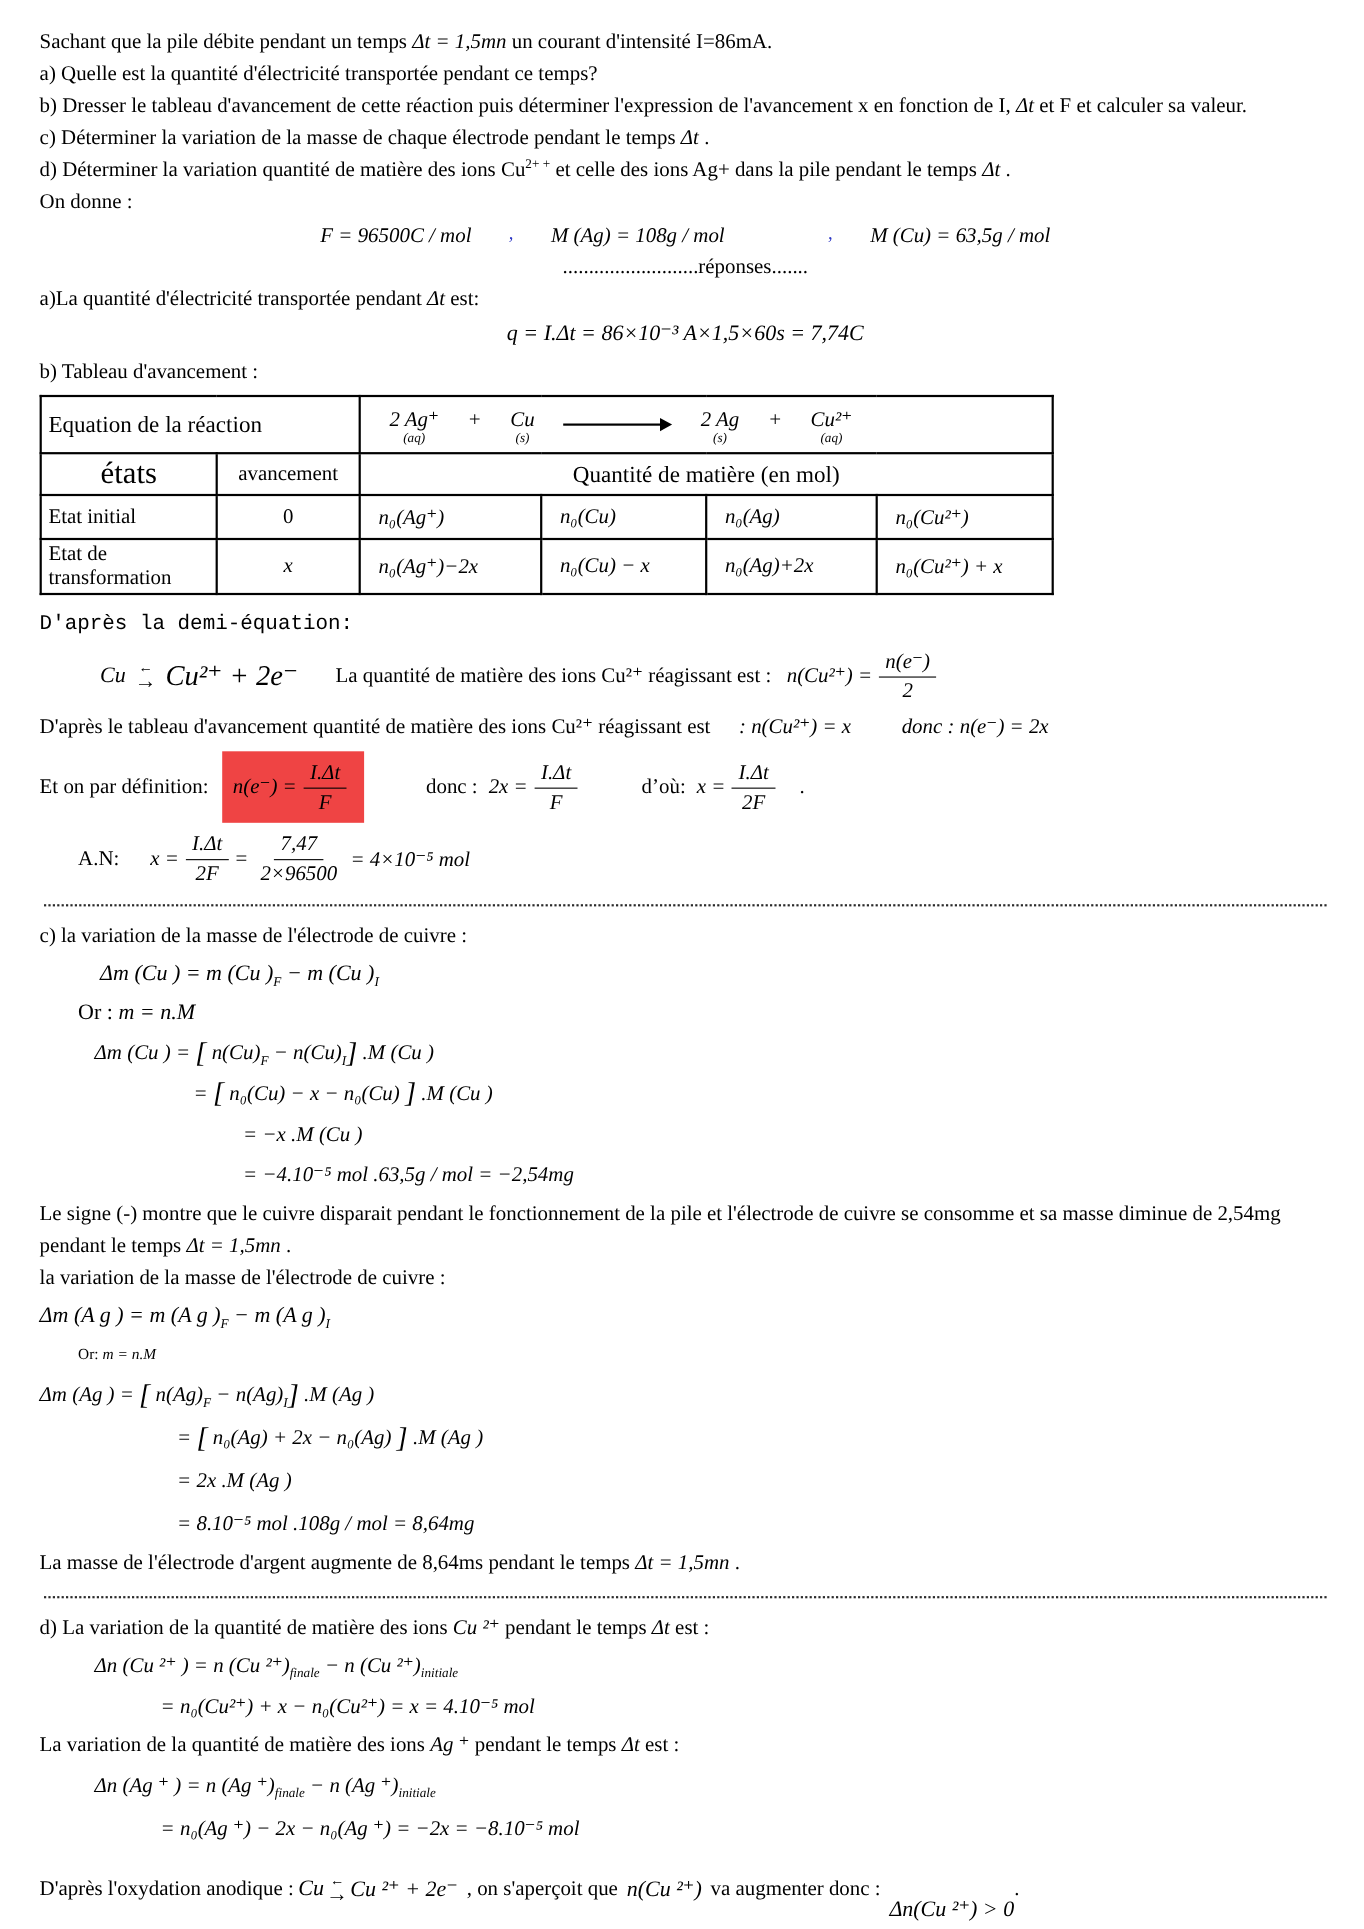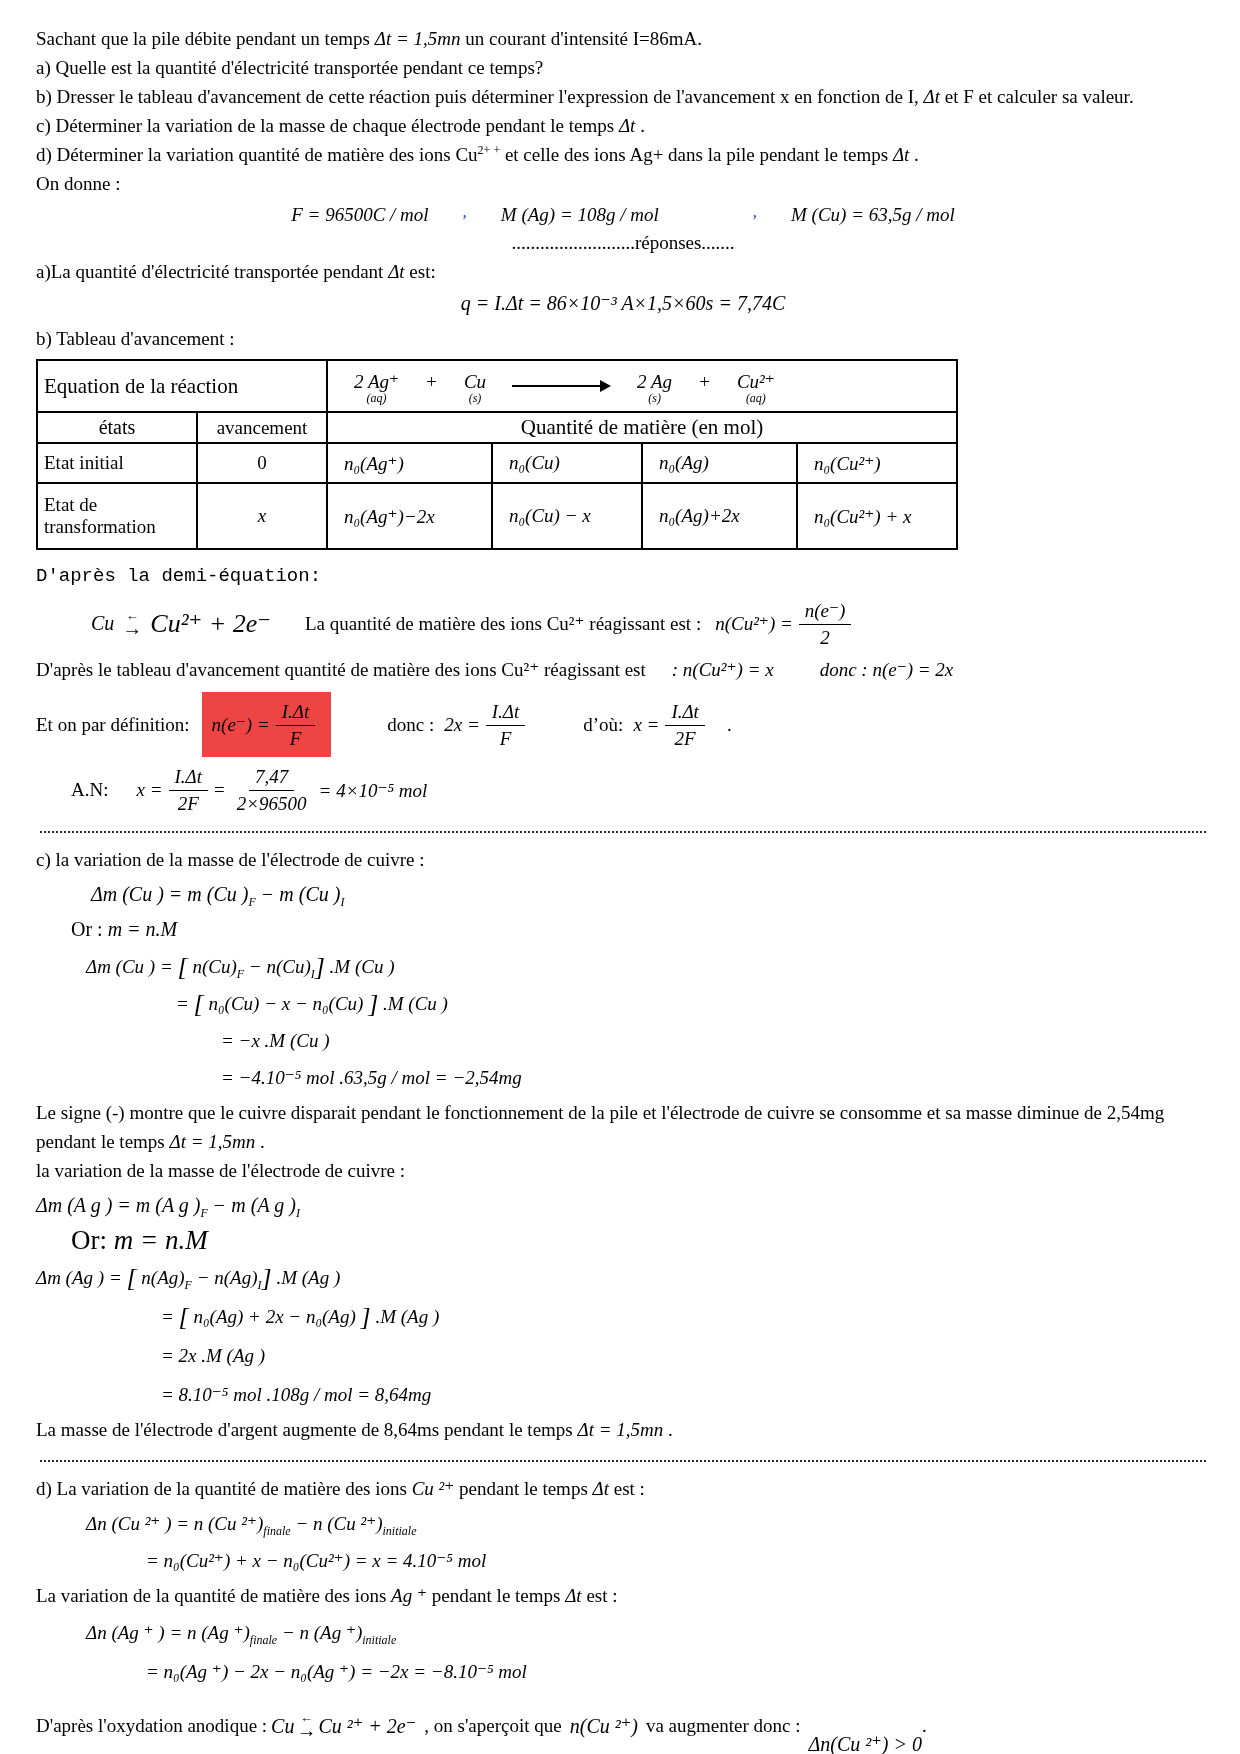--- a/index.html
+++ b/index.html
@@ -103,33 +103,33 @@
               </span>
           <span class="plus">+</span>
           <span class="species">
                 <span>Cu²⁺</span>
                 <span class="state">(aq)</span>
               </span>
         </div>
       </td>
     </tr>
     <tr style="height:27px;">
-      <td class="c" style="font-size:20px;">états</td>
+      <td class="c" style="font-size:28px;">états</td>
       <td class="c">avancement</td>
       <td class="c" colspan="4" style="font-size:21px;">Quantité de matière (en mol)</td>
     </tr>
     <tr style="height:40px;">
       <td>Etat initial</td>
       <td class="c">0</td>
       <td class="dataCell">n₀(Ag⁺)</td>
       <td class="dataCell">n₀(Cu)</td>
       <td class="dataCell">n₀(Ag)</td>
       <td class="dataCell">n₀(Cu²⁺)</td>
     </tr>
-    <tr style="height:66px;">
+    <tr style="height:50px;">
       <td>Etat de transformation</td>
       <td class="c m">x</td>
       <td class="dataCell">n₀(Ag⁺)−2x</td>
       <td class="dataCell">n₀(Cu) − x</td>
       <td class="dataCell">n₀(Ag)+2x</td>
       <td class="dataCell">n₀(Cu²⁺) + x</td>
     </tr>
   </tbody>
     </table>
 
@@ -195,21 +195,21 @@
   <p class="ln">c) la variation de la masse de  l'électrode de cuivre :</p>
   <p class="ln m mt6 indent55" style="font-size:20px;"><span>Δm (Cu ) = m (Cu )</span><sub>F</sub><span> − m (Cu )</span><sub>I</sub></p>
   <p class="ln mt6 indent35" style="font-size:20px;"><span>Or :</span> <span class="m">m = n.M</span></p>
   <p class="ln mt8 indent50 m"><span>Δm (Cu ) = </span><span class="bracket">[</span><span> n(Cu)</span><sub>F</sub><span> − n(Cu)</span><sub>I</sub><span class="bracket">]</span><span> .M (Cu )</span></p>
   <p class="ln mt8 indent140 m"><span>= </span><span class="bracket">[</span><span> n₀(Cu) − x − n₀(Cu) </span><span class="bracket">]</span><span> .M (Cu )</span></p>
   <p class="ln mt8 indent185 m">= −x .M (Cu )</p>
   <p class="ln mt8 indent185 m">= −4.10⁻⁵ mol .63,5g / mol = −2,54mg</p>
   <p class="ln mt6"><span>Le signe (-) montre que le cuivre disparait pendant le fonctionnement de la pile et l'électrode de cuivre se consomme et sa masse diminue de 2,54mg pendant le temps </span><span class="m">Δt = 1,5mn</span><span> .</span></p>
   <p class="ln">la variation de la masse de  l'électrode de cuivre :</p>
   <p class="ln m mt6" style="font-size:20px;"><span>Δm (A g ) = m (A g )</span><sub>F</sub><span> − m (A g )</span><sub>I</sub></p>
-  <p class="ln mt6 indent35" style="font-size:27px;"><span>Or:</span>  <span class="m">m = n.M</span></p>
+  <p class="ln mt6 indent35" style="font-size:14px;"><span>Or:</span>  <span class="m">m = n.M</span></p>
   <p class="ln mt8 m"><span>Δm (Ag ) = </span><span class="bracket">[</span><span> n(Ag)</span><sub>F</sub><span> − n(Ag)</span><sub>I</sub><span class="bracket">]</span><span> .M (Ag )</span></p>
   <p class="ln mt10 indent125 m"><span>= </span><span class="bracket">[</span><span> n₀(Ag) + 2x − n₀(Ag) </span><span class="bracket">]</span><span> .M (Ag )</span></p>
   <p class="ln mt10 indent125 m">= 2x .M (Ag )</p>
   <p class="ln mt10 indent125 m">= 8.10⁻⁵ mol .108g / mol = 8,64mg</p>
   <p class="ln mt6"><span>La masse de l'électrode d'argent augmente de 8,64ms pendant  le temps </span><span class="m">Δt = 1,5mn</span><span> .</span></p>
 
   <div class="dotsep"></div>
 
   <p class="ln"><span>d) La variation de la quantité de matière  des ions </span><span class="m">Cu ²⁺</span><span> pendant le temps </span><span class="m">Δt</span><span> est :</span></p>
   <p class="ln mt6 indent50 m"><span>Δn (Cu ²⁺ ) = n (Cu ²⁺)</span><sub>finale</sub><span> − n (Cu ²⁺)</span><sub>initiale</sub></p>

